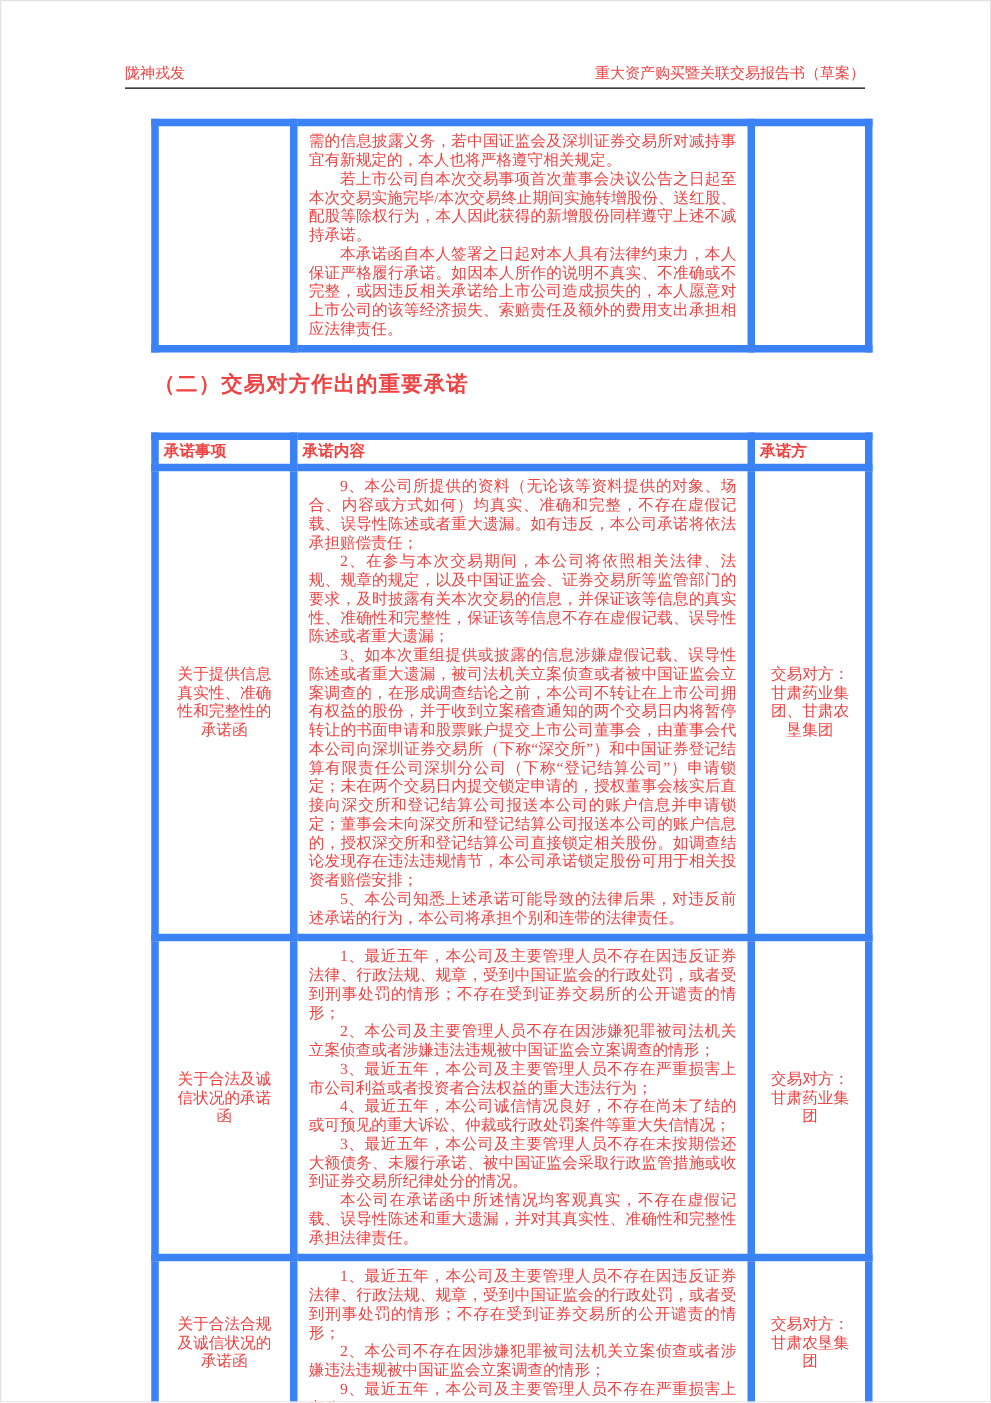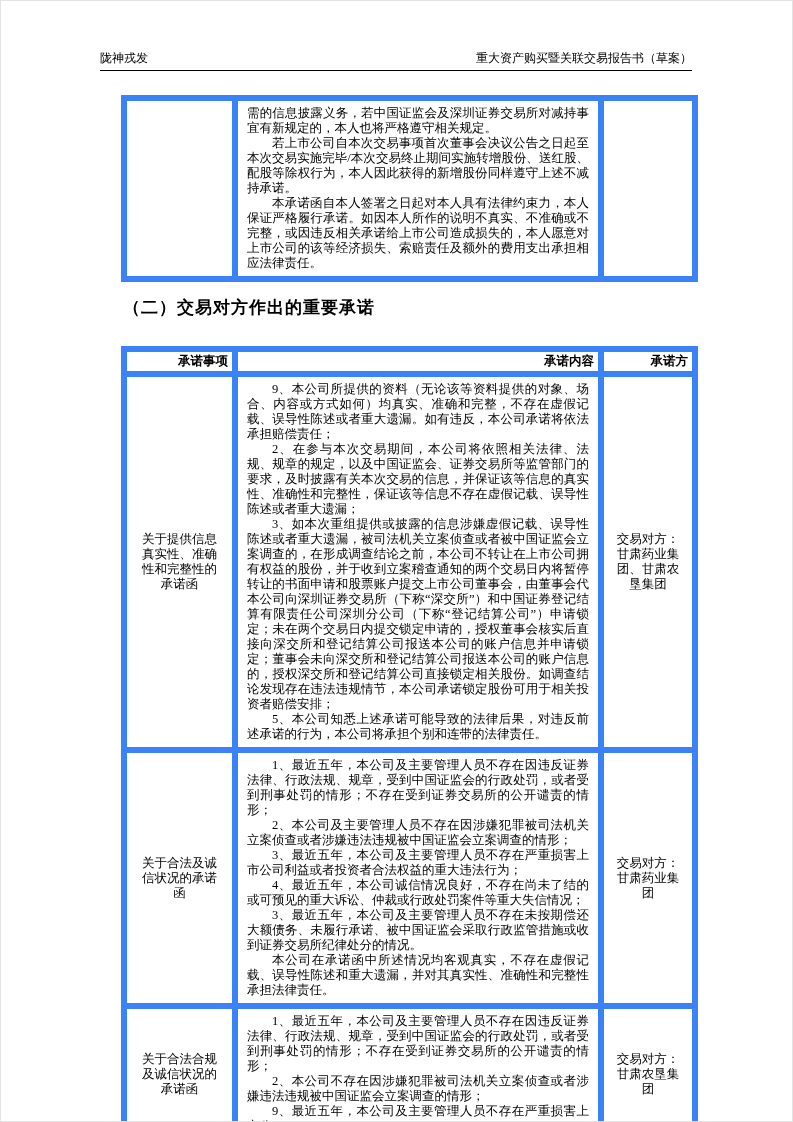--- a/index.html
+++ b/index.html
@@ -1,21 +1,21 @@
 <!DOCTYPE html>
 <html><head>
 <meta charset="utf-8">
 <style>
   * { margin:0; padding:0; box-sizing:border-box; }
   html,body { background:#ffffff; }
   .page {
     width:793px; height:1122px;
     position:relative;
     background:#fff;
-    color:#000000;
+    color:#ef4444;
     font-family:"Liberation Serif","DejaVu Serif",serif;
     padding-top:95px;
     overflow:hidden;
     outline:1px solid #e3e3e3; outline-offset:-1px;
   }
   .header {
     position:absolute; top:50px; left:100px; width:592px;
     display:flex; justify-content:space-between; align-items:flex-end;
     font-size:12px; line-height:16px;
     border-bottom:1px solid #000; padding-bottom:4px;
@@ -39,21 +39,21 @@
   .para.no-indent { text-indent:0; }
 
   .section-heading {
     margin:14px 0 26px 123px;
     font-family:"Liberation Sans","DejaVu Sans",sans-serif;
     font-weight:bold; font-size:17px; line-height:24px;
     letter-spacing:1px;
   }
 
   .main-table .head-row td {
-    font-weight:bold; text-align:right; vertical-align:middle;
+    font-weight:bold; text-align:left; vertical-align:middle;
     height:24px; padding:2px 4px;
   }
 
   .footer {
     position:absolute; left:0; bottom:56px; width:100%;
     text-align:center; font-size:12px;
   }
 </style>
 </head>
 <body>

